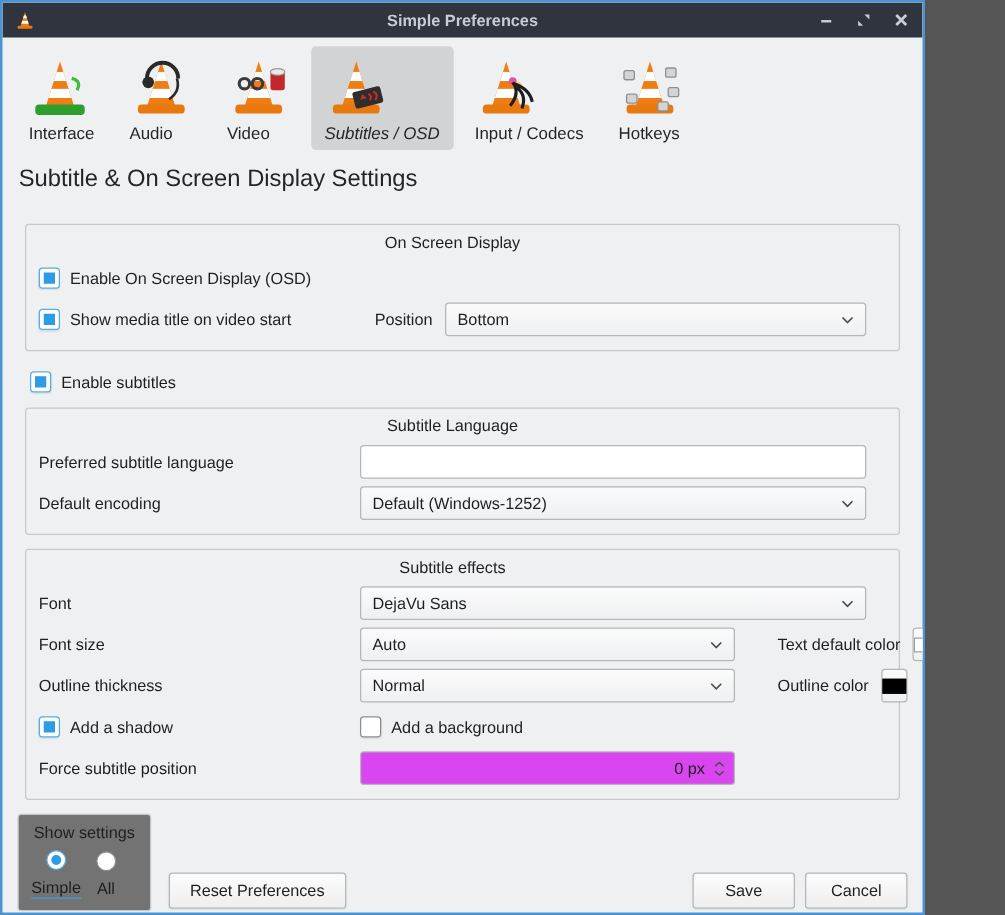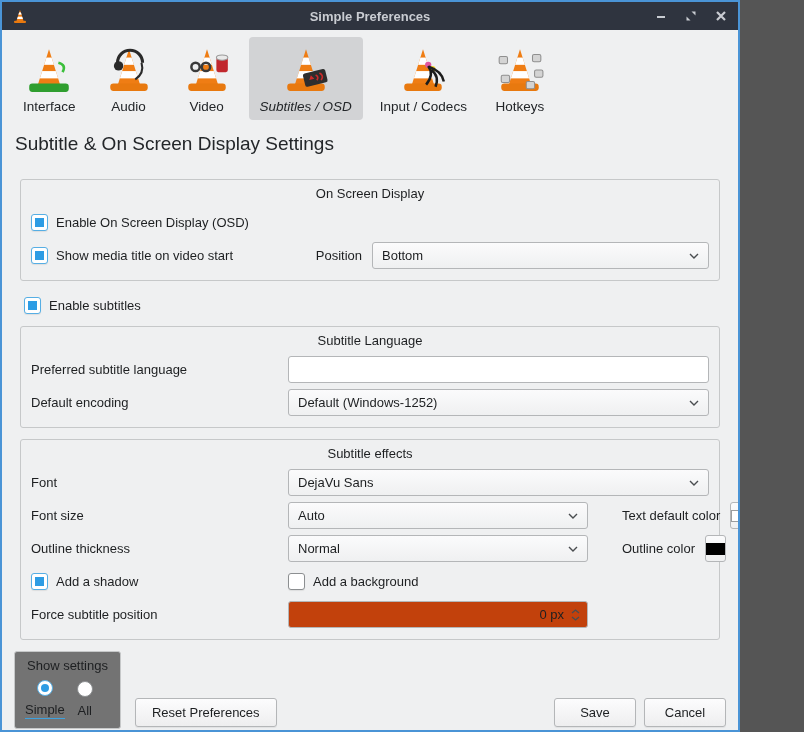--- a/index.html
+++ b/index.html
@@ -29,35 +29,35 @@
   .win-controls { margin-left: auto; display: flex; gap: 16px; align-items: center; z-index: 2; }
   .win-btn { width: 14px; height: 14px; display: inline-flex; align-items: center; justify-content: center; cursor: pointer; }
   .win-btn svg { display: block; }
 
   
   .toolbar {
     display: flex; align-items: stretch; gap: 6px;
     padding: 7px 10px 3px 10px; flex: 0 0 auto;
   }
   .tab {
-    display: flex; flex-direction: column; align-items: center; justify-content: flex-end;
+    display: flex; flex-direction: column; align-items: flex-start; justify-content: flex-end;
     padding: 7px 11px 6px 11px; border-radius: 4px; cursor: pointer;
   }
   .tab.selected { background: #d2d3d5; font-style: italic; }
   .tab .tab-icon { width: 50px; height: 50px; }
   .tab .tab-label { margin-top: 5px; font-size: 13.5px; color: #232629; white-space: nowrap; }
 
   
   .page-title { font-size: 19px; color: #232629; margin: 10px 0 9px 13px; }
   .heading-rule { height: 1px; background: #cdd0d2; margin: 0 9px 15px 9px; }
 
   
   .group {
     border: 1px solid #c6c8c9; border-radius: 3px;
-    margin: 0 18px 11px 18px; padding: 3px 10px 8px 10px;
+    margin: 0 18px 11px 18px; padding: 3px 26px 8px 10px;
     background: #eff0f1;
   }
   .group-title { text-align: center; padding: 3px 0 5px 0; color: #1d1f21; }
   .row { display: flex; align-items: center; min-height: 33px; }
   .row .field-label { width: 257px; flex: 0 0 257px; }
   .spacer { flex: 1; }
 
   
   .checkbox-wrap { display: inline-flex; align-items: center; gap: 8px; cursor: pointer; }
   .checkbox {
@@ -93,21 +93,21 @@
   .dd-full { flex: 1; }
   .dd-narrow { width: 300px; flex: 0 0 300px; }
 
   .text-input {
     height: 27px; flex: 1; border: 1px solid #b4b6b8; border-radius: 3px;
     background: #fff; padding: 0 8px; font: inherit; color: #1d1f21; outline: none;
   }
 
   .spinbox {
     width: 300px; flex: 0 0 300px; height: 27px; border: 1px solid #b4b6b8; border-radius: 3px;
-    background: #c2410c; display: flex; align-items: center; justify-content: flex-end;
+    background: #d946ef; display: flex; align-items: center; justify-content: flex-end;
     padding: 0 7px; gap: 7px;
   }
   .spin-arrows { display: flex; flex-direction: column; gap: 2px; cursor: pointer; }
 
   .color-btn {
     width: 38px; height: 27px; border: 1px solid #b4b6b8; border-radius: 3px;
     background: linear-gradient(#fbfbfc, #eff0f1);
     display: inline-flex; align-items: center; justify-content: center; cursor: pointer;
   }
   .swatch { width: 19px; height: 12px; border: 1px solid #9b9d9f; }

